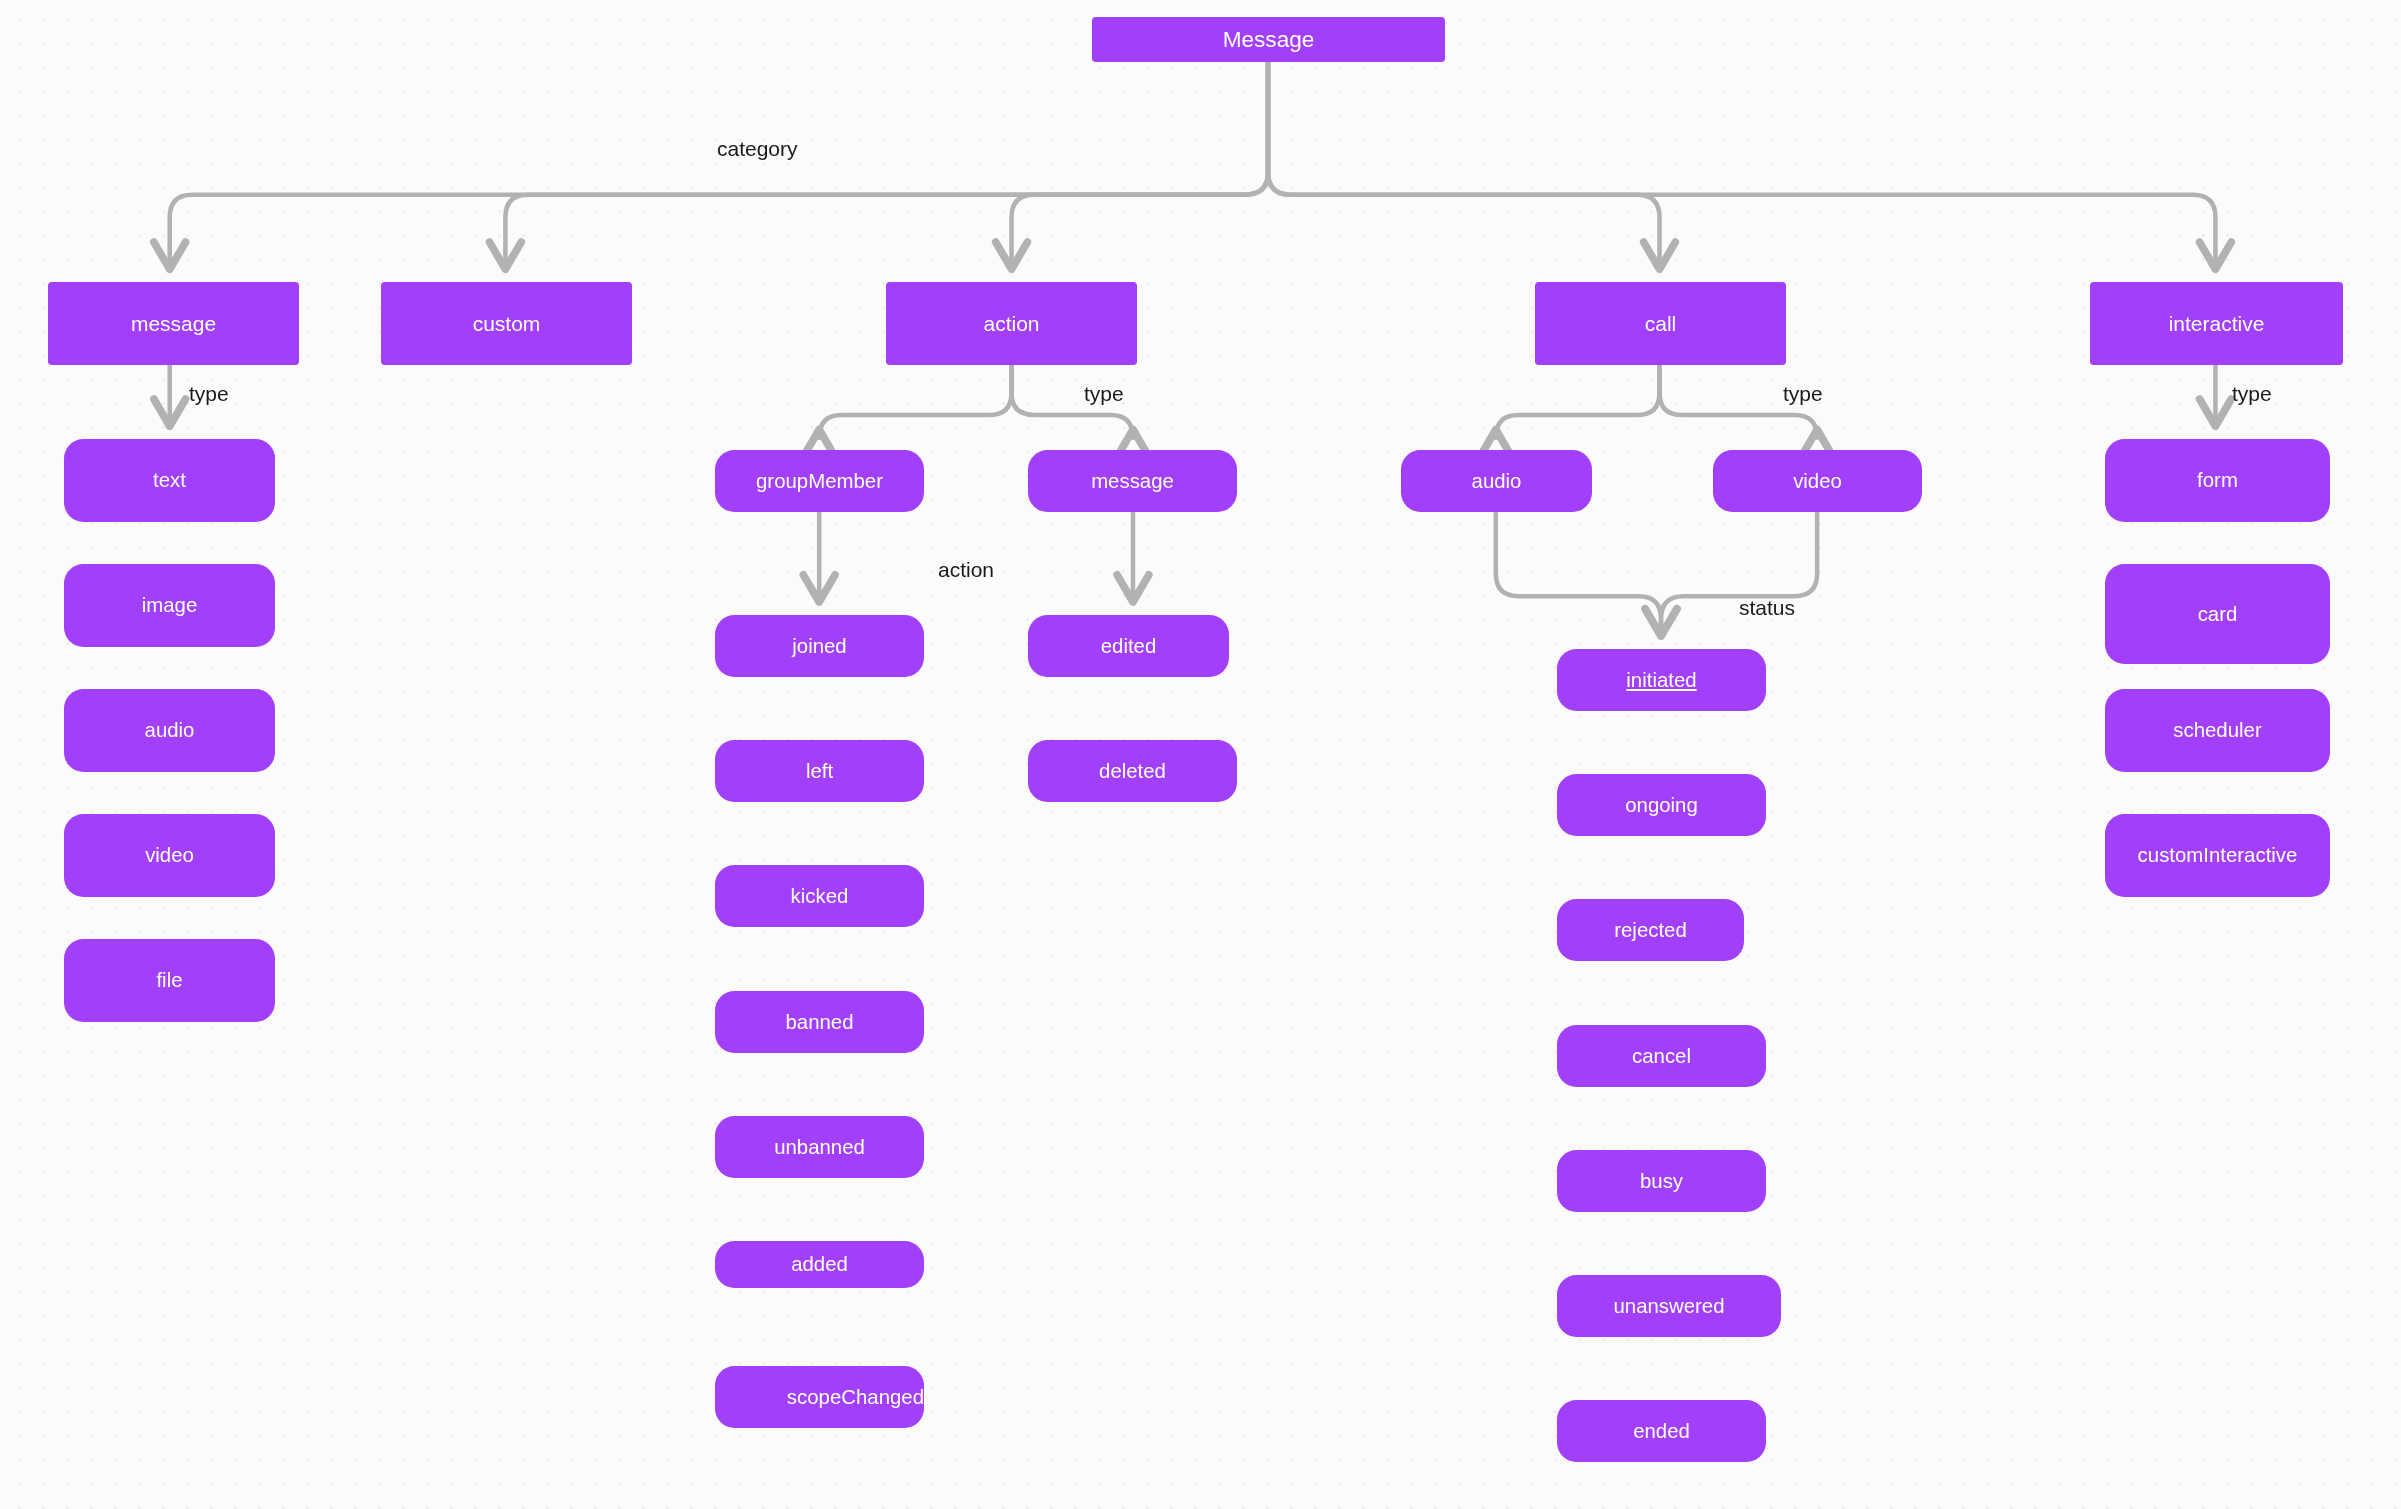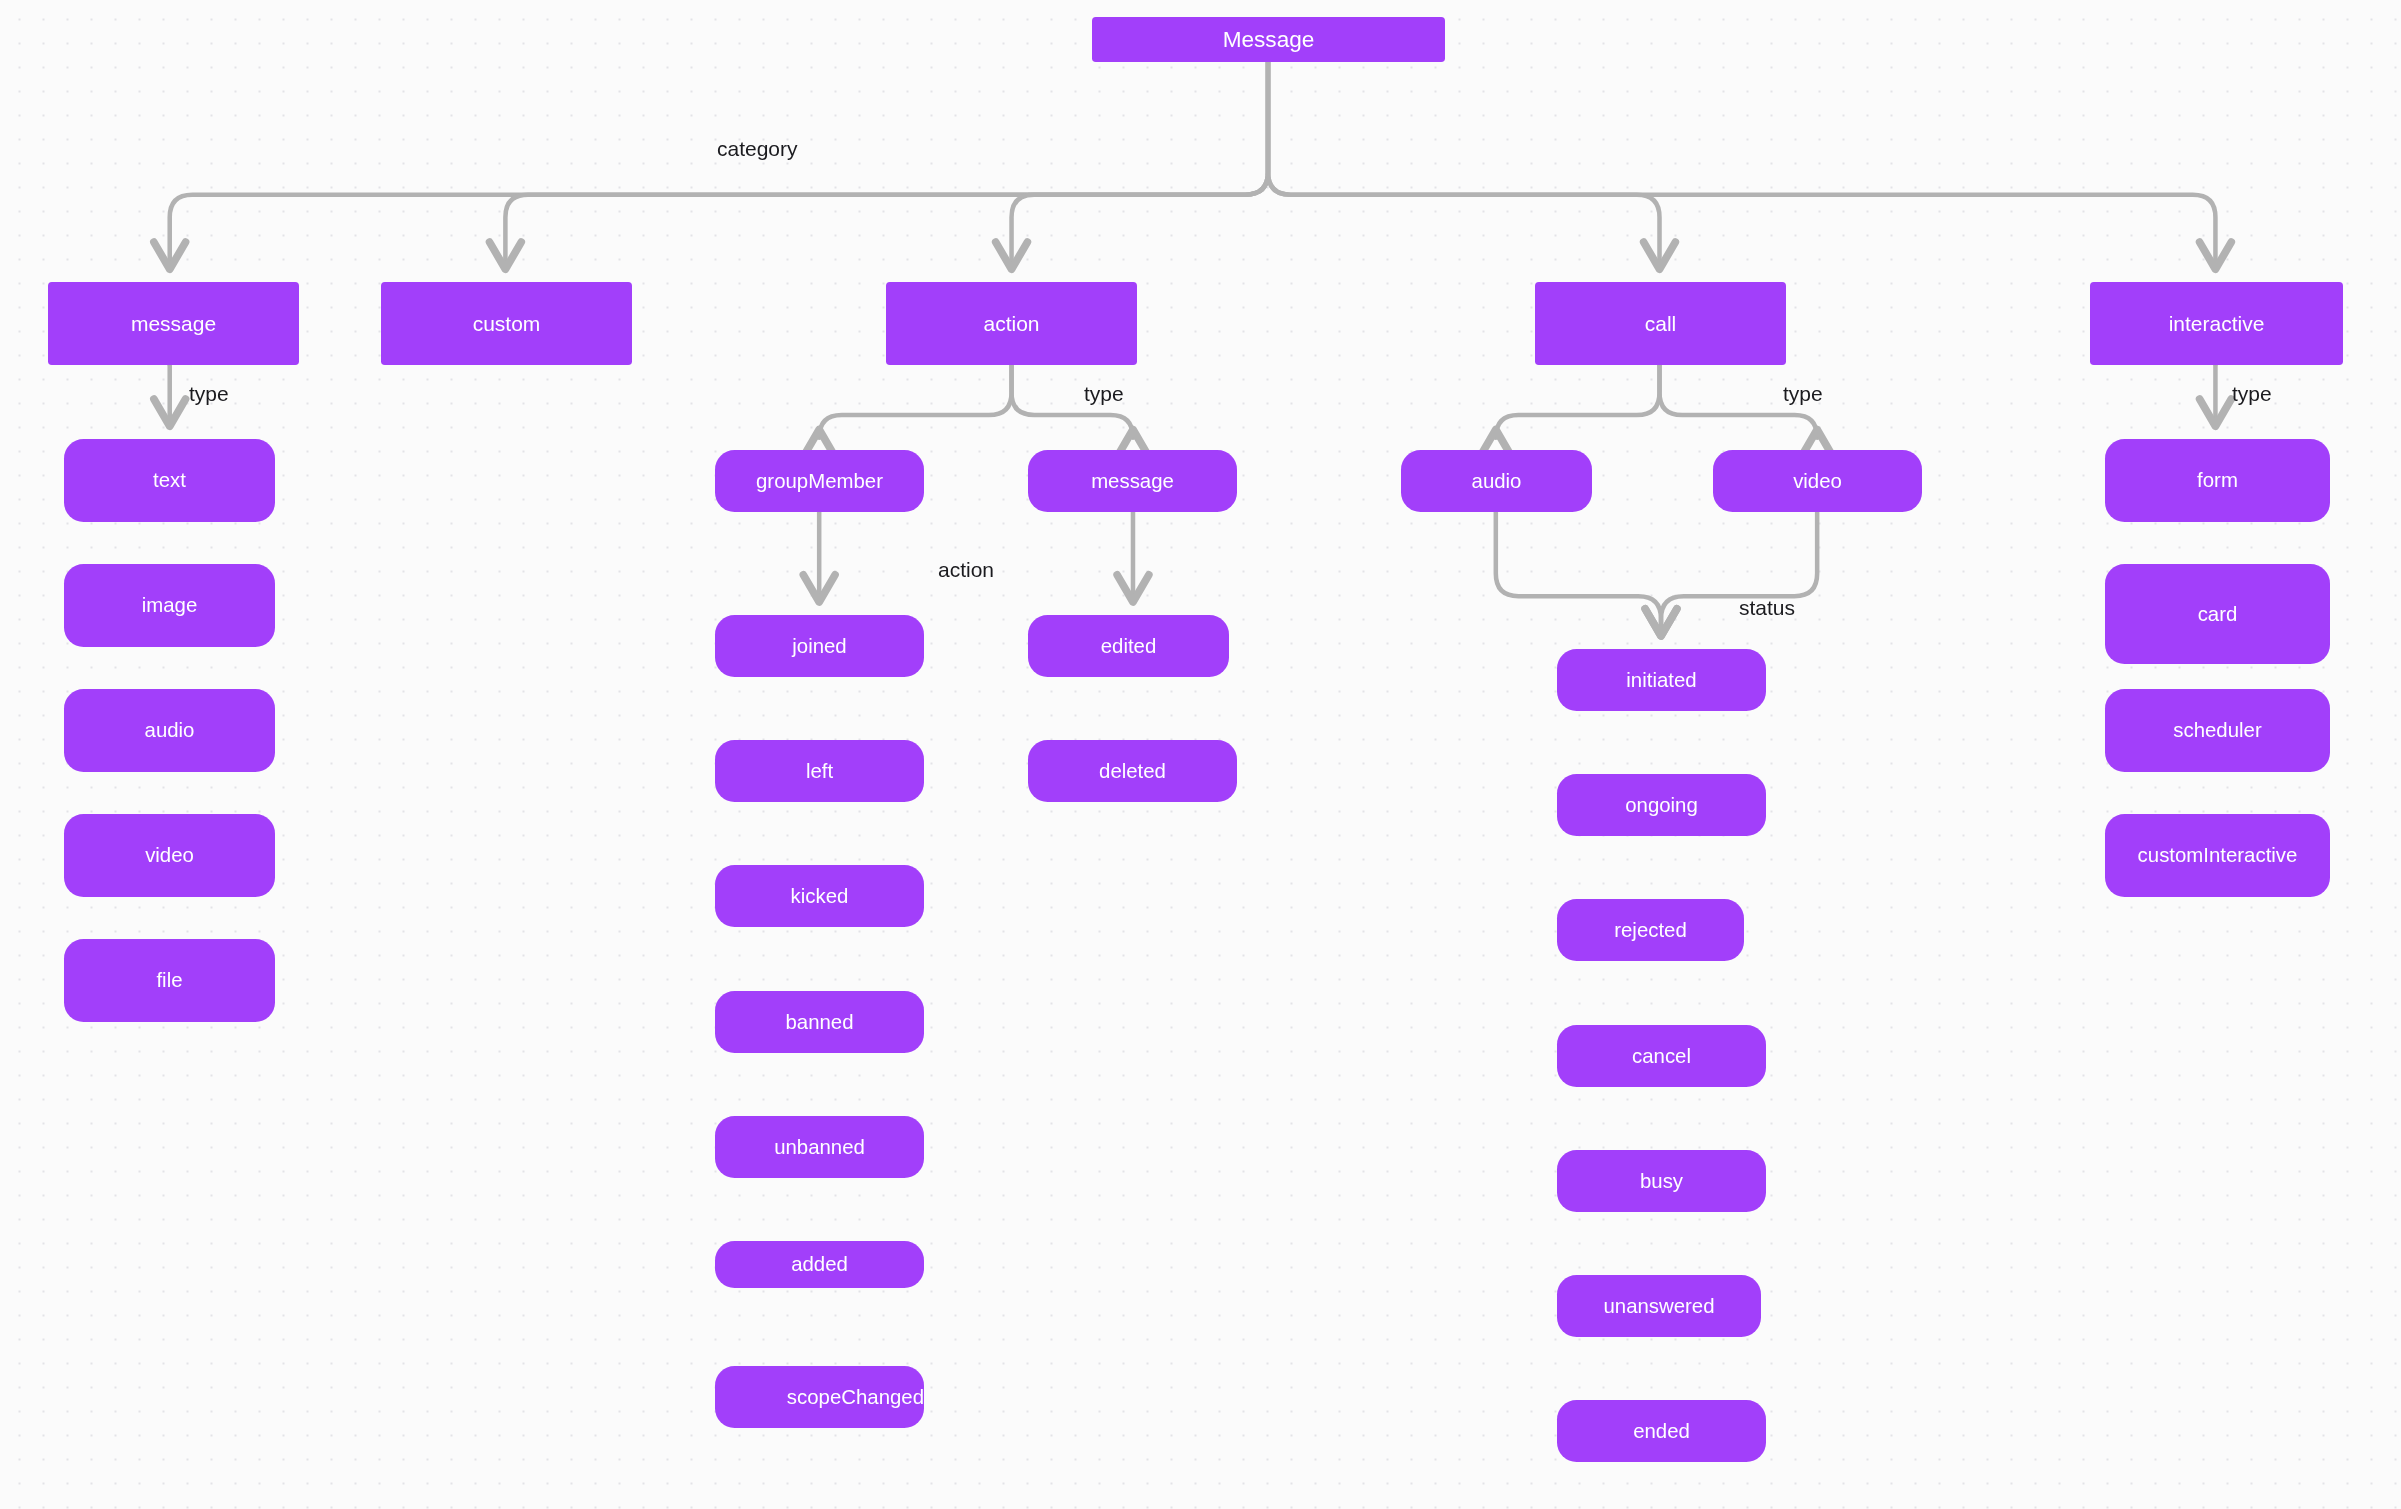--- a/index.html
+++ b/index.html
@@ -188,36 +188,36 @@
     <span>deleted</span>
   </div>
 
   <div class="node pill" style="left:1401px; top:450px; width:191px; height:62px;">
     <span>audio</span>
   </div>
   <div class="node pill" style="left:1713px; top:450px; width:209px; height:62px;">
     <span>video</span>
   </div>
 
-  <div class="node pill" style="left:1557px; top:649px; width:209px; height:62px;">
+  <div class="node pill" style="left:1557px; top:649px; width:209px; height:62px;text-decoration:underline;">
     <span>initiated</span>
   </div>
   <div class="node pill" style="left:1557px; top:774px; width:209px; height:62px;">
     <span>ongoing</span>
   </div>
   <div class="node pill" style="left:1557px; top:899px; width:187px; height:62px;">
     <span>rejected</span>
   </div>
   <div class="node pill" style="left:1557px; top:1025px; width:209px; height:62px;">
     <span>cancel</span>
   </div>
   <div class="node pill" style="left:1557px; top:1150px; width:209px; height:62px;">
     <span>busy</span>
   </div>
-  <div class="node pill" style="left:1557px; top:1275px; width:204px; height:62px;">
+  <div class="node pill" style="left:1557px; top:1275px; width:224px; height:62px;">
     <span>unanswered</span>
   </div>
   <div class="node pill" style="left:1557px; top:1400px; width:209px; height:62px;">
     <span>ended</span>
   </div>
 
   <div class="node pill" style="left:2105px; top:439px; width:225px; height:83px;">
     <span>form</span>
   </div>
   <div class="node pill" style="left:2105px; top:564px; width:225px; height:100px;">

